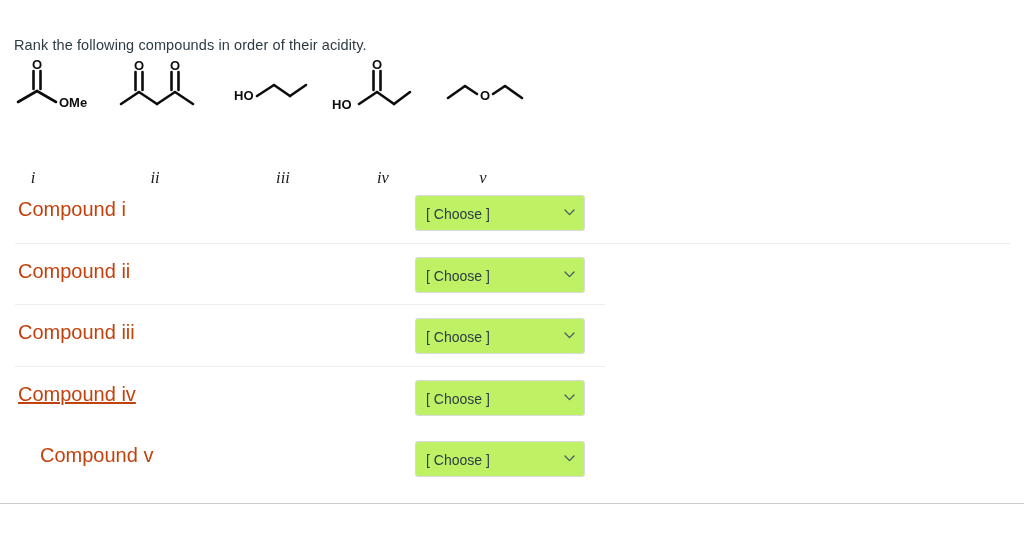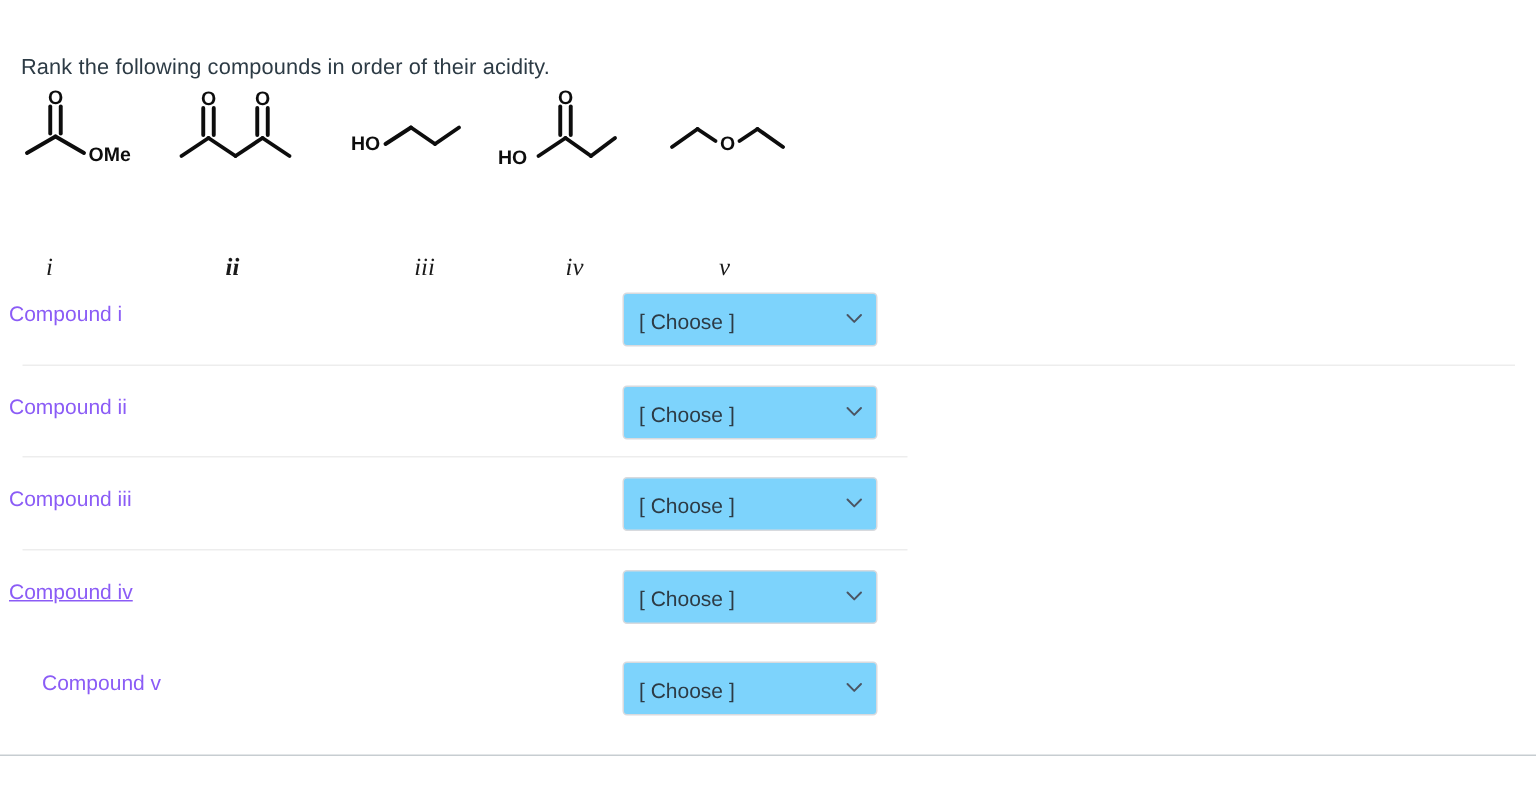--- a/index.html
+++ b/index.html
@@ -61,35 +61,35 @@
   }
   .row-sep {
     position: absolute;
     left: 15px;
     height: 1px;
     background: #ededed;
     bottom: 0;
   }
   .row-label {
     position: absolute;
-    left: 6px;
-    font-size: 14px;
-    color: #8b5cf6;
+    left: 18px;
+    font-size: 20px;
+    color: #c2410c;
     line-height: 20px;
     white-space: nowrap;
   }
   .select-wrap {
     position: absolute;
     left: 415px;
     width: 170px;
     height: 36px;
     box-sizing: border-box;
     border: 1px solid #d8dade;
     border-radius: 3px;
-    background: #7dd3fc;
+    background: #bef264;
     cursor: pointer;
   }
   .select-text {
     position: absolute;
     left: 10px;
     top: 9px;
     font-size: 14px;
     color: #2d3b45;
     line-height: 18px;
     white-space: nowrap;
@@ -179,21 +179,21 @@
         <line x1="4" y1="40" x2="21" y2="28"></line>
         <line x1="21" y1="28" x2="33" y2="36"></line>
         <line x1="49" y1="36" x2="61" y2="28"></line>
         <line x1="61" y1="28" x2="78" y2="40"></line>
       </g>
       <text x="41" y="42" font-family="'Liberation Sans',sans-serif" font-size="13" font-weight="bold" fill="#0d0d0d" text-anchor="middle">O</text>
     </svg>
   </div>
 
   <div class="roman-label" style="left:3px;">i</div>
-  <div class="roman-label" style="left:125px;font-weight:bold;">ii</div>
+  <div class="roman-label" style="left:125px;">ii</div>
   <div class="roman-label" style="left:253px;font-style:italic;">iii</div>
   <div class="roman-label" style="left:353px;">iv</div>
   <div class="roman-label" style="left:453px;">v</div>
 </div>
 
 <div id="answer-table">
 
   <div class="answer-row">
     <div class="row-label" style="top:17px;">Compound i</div>
     <div class="select-wrap" style="top:13px;">

